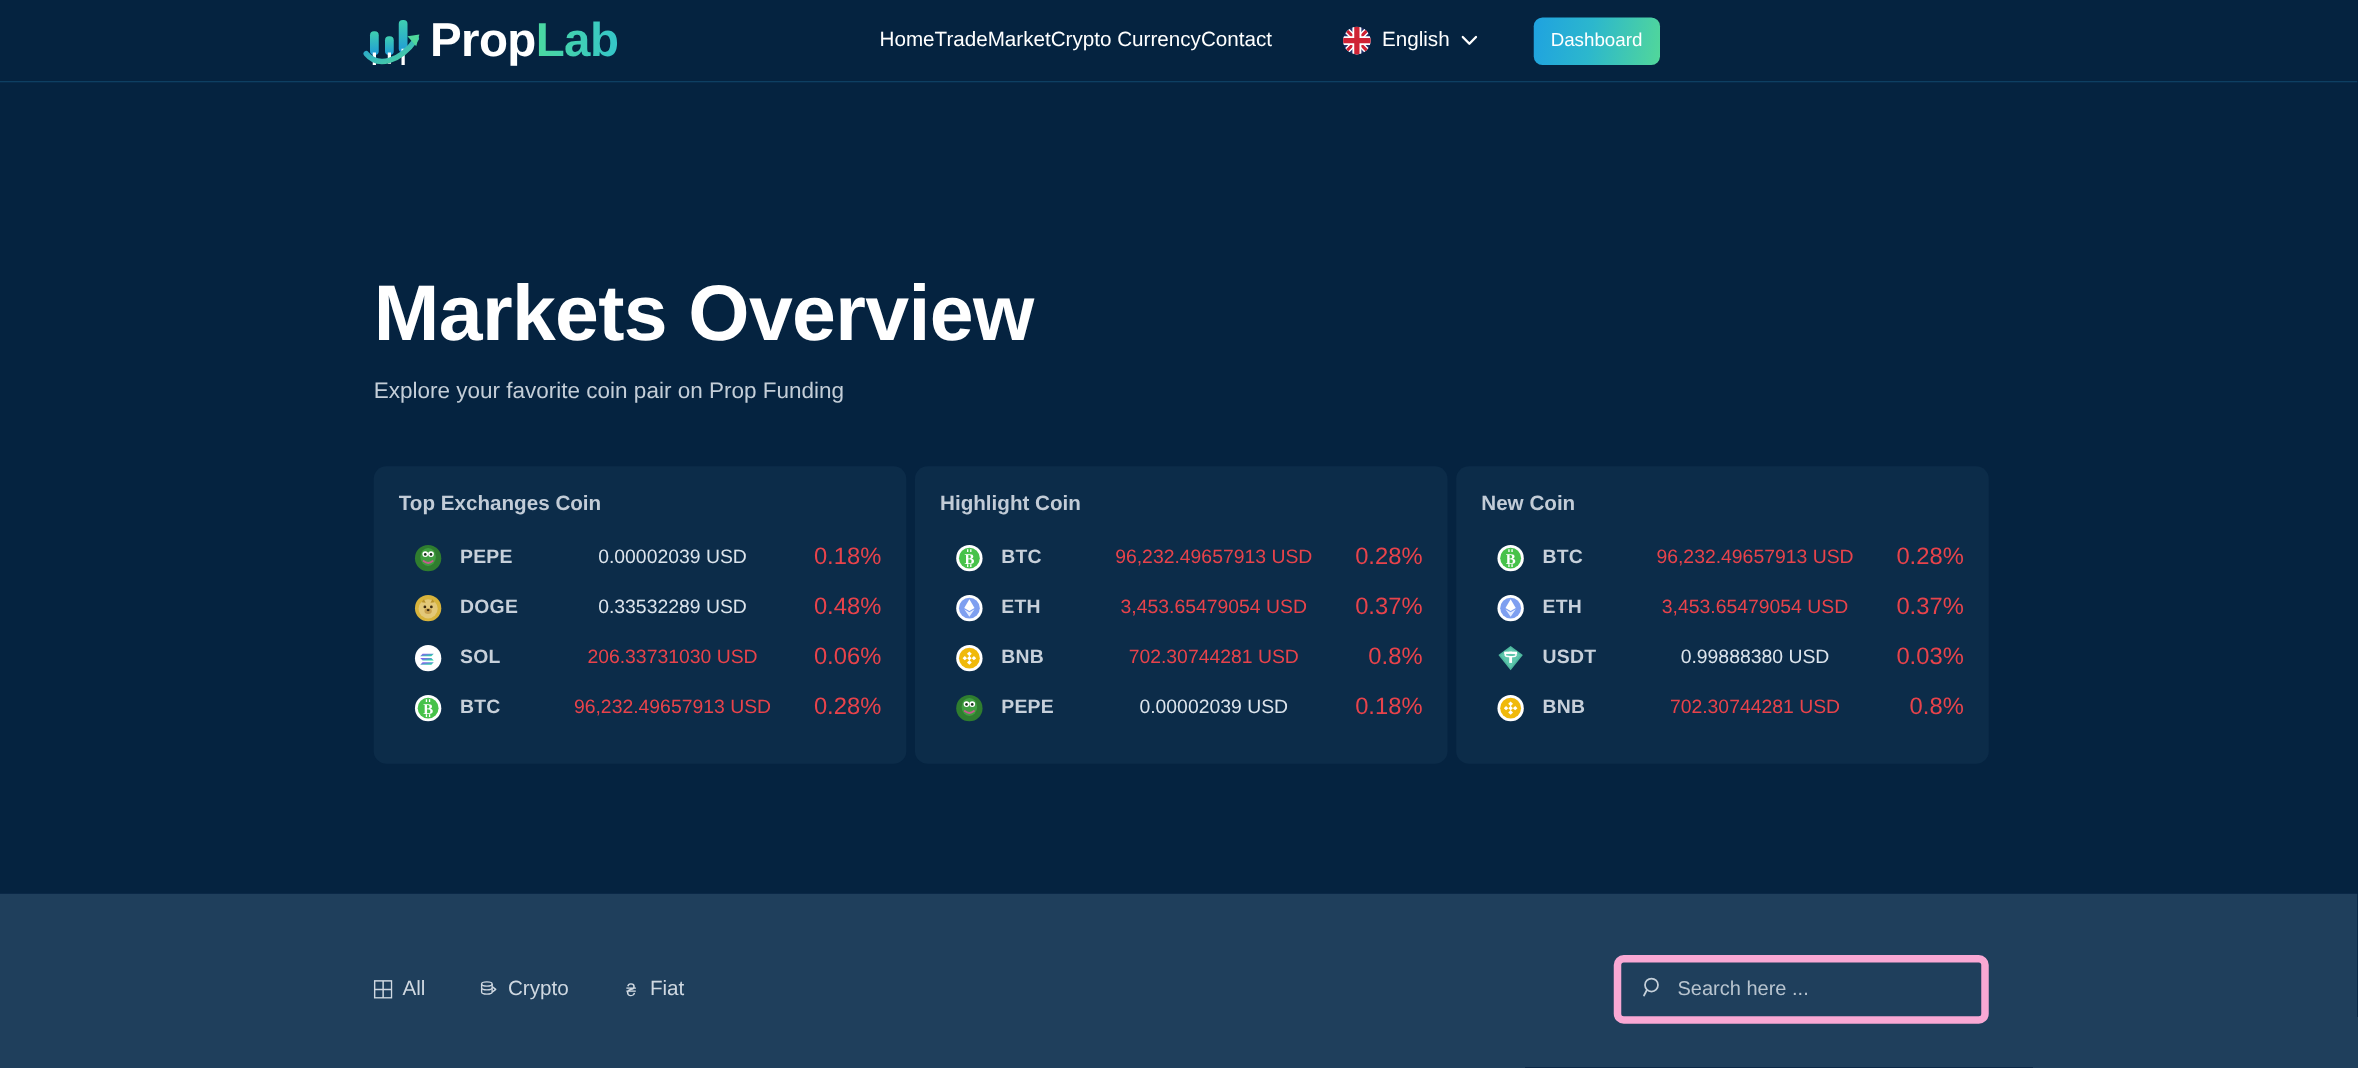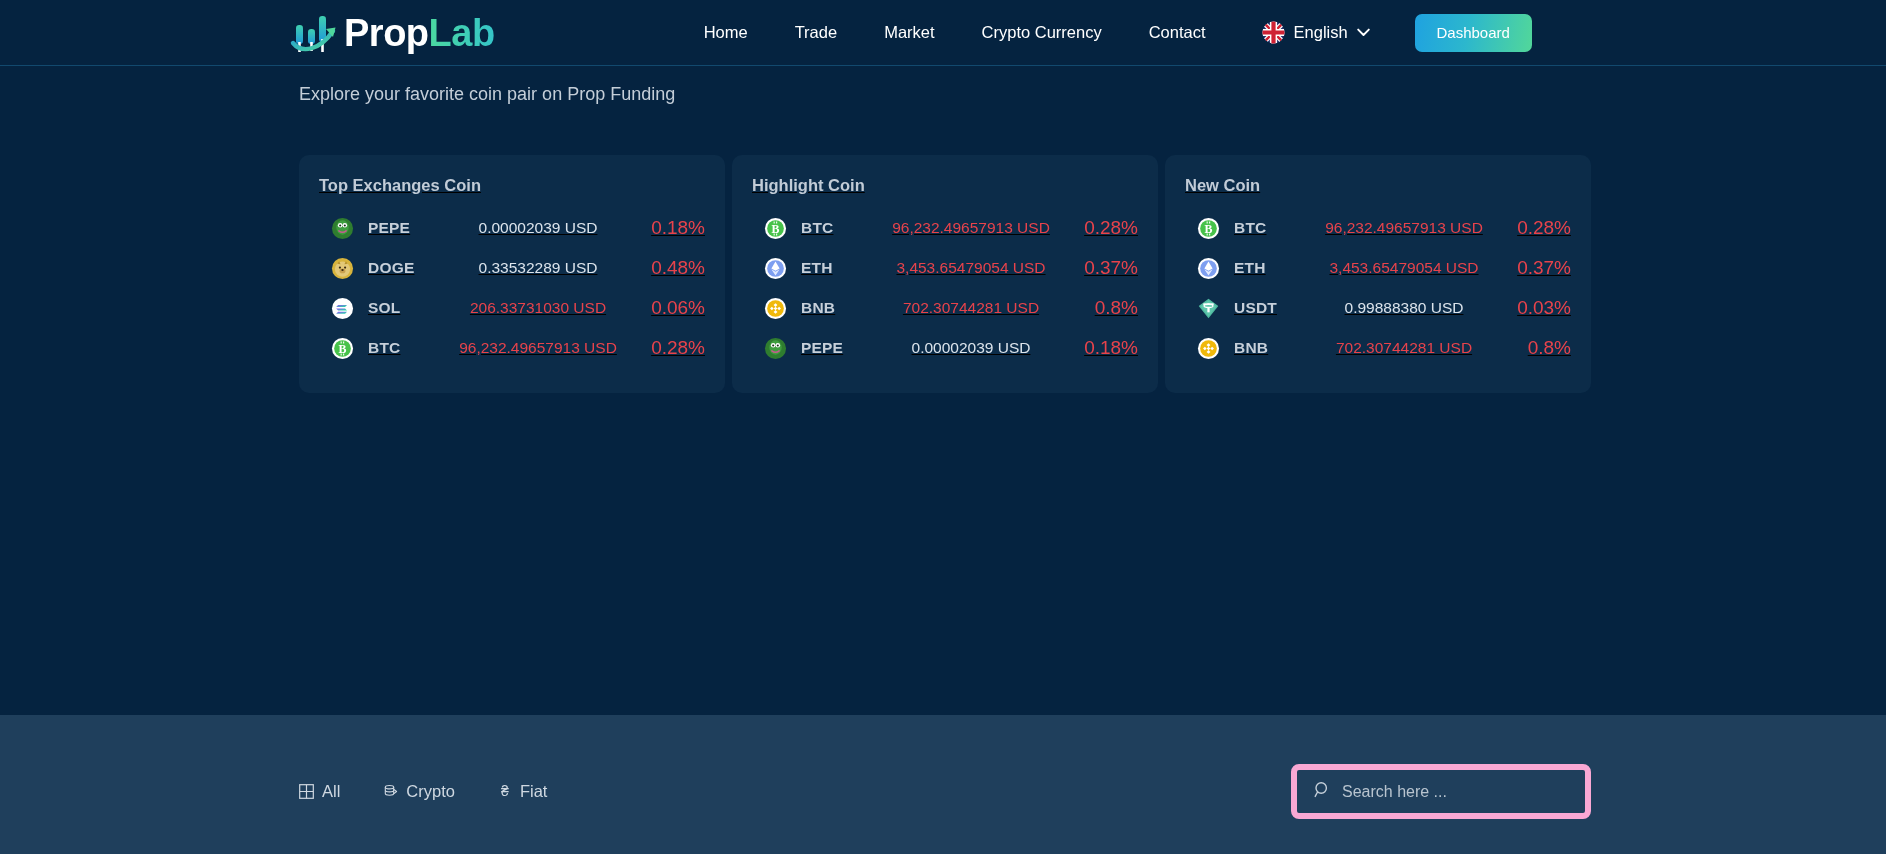--- a/index.html
+++ b/index.html
@@ -43,21 +43,20 @@
   .logo-text .lab {
     background: linear-gradient(90deg, #4bd8a0 0%, #35c5c9 100%);
     -webkit-background-clip: text;
     background-clip: text;
     color: transparent;
   }
 
   .nav {
     display: flex;
     align-items: flex-start;
-    gap: 47px;
     margin-left: 209px;
   }
   .nav a {
     color: #ffffff;
     font-size: 16.5px;
     text-decoration: none;
     white-space: nowrap;
     cursor: pointer;
   }
 
@@ -67,21 +66,21 @@
     gap: 9px;
     margin-left: 56px;
     cursor: pointer;
   }
   .flag { width: 23px; height: 23px; border-radius: 50%; display: block; }
   .lang-label { color: #ffffff; font-size: 16.5px; }
   .chev { width: 13px; height: 9px; display: block; }
 
   .dash-btn {
     margin-left: 45px;
-    width: 117px;
+    width: 101px;
     height: 38px;
     border-radius: 7px;
     background: linear-gradient(100deg, #1fa2e0 0%, #2cb7cd 45%, #52d79a 100%);
     color: #ffffff;
     font-size: 15px;
     border: none;
     cursor: pointer;
     font-family: inherit;
     display: flex;
     align-items: center;
@@ -111,21 +110,20 @@
     color: #c4ced8;
     font-size: 18px;
     margin-top: 18px;
   }
 
   
   .cards {
     display: flex;
     gap: 7px;
     margin-top: 50px;
-    text-decoration: underline;
   }
   .card {
     flex: 1 1 0;
     background: #0c2c49;
     border-radius: 10px;
     padding: 21px 20px 20px 20px;
     min-height: 238px;
   }
   .card-title {
     color: #c2ccd7;
@@ -281,20 +279,21 @@
             <path d="M1.2 1.6 L6.5 7 L11.8 1.6" stroke="#ffffff" stroke-width="1.9" fill="none" stroke-linecap="round" stroke-linejoin="round"></path>
           </svg>
       </span>
     </div>
 
     <button class="dash-btn">Dashboard</button>
   </div>
 
   <div class="dark-section">
     <div class="inner">
+      <h1 class="page-title">Markets Overview</h1>
       <div class="page-sub">Explore your favorite coin pair on Prop Funding</div>
 
       <div class="cards">
 
         <div class="card">
           <div class="card-title">Top Exchanges Coin</div>
           <div class="rows">
             <div class="row">
               <div class="sym-wrap">
                 <span>

